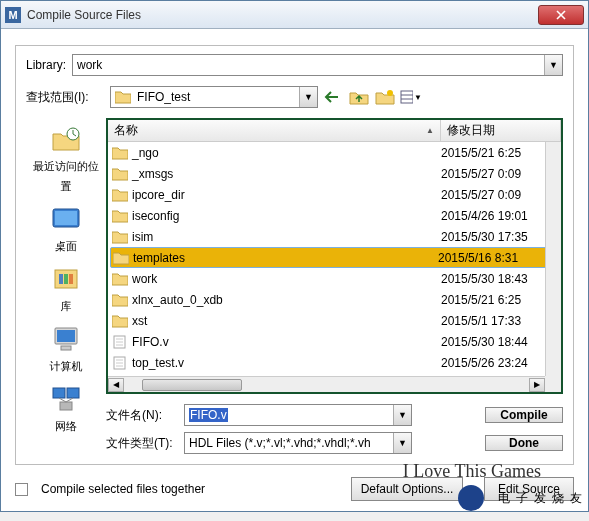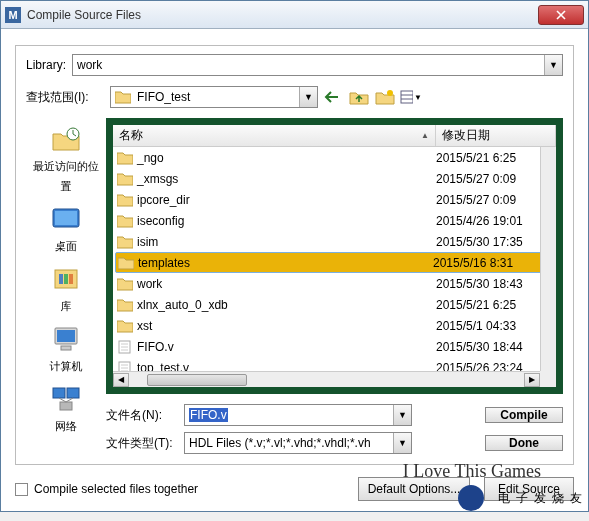--- a/index.html
+++ b/index.html
@@ -18,21 +18,21 @@
 .dropdown-arrow { width: 18px; height: 100%; background: linear-gradient(#f8f8f8,#d8d8d8); border-left: 1px solid #aaa; display: flex; align-items: center; justify-content: center; font-size: 9px; cursor: pointer; }
 .lookin-dropdown { display: flex; align-items: center; border: 1px solid #888; background: #fff; height: 22px; width: 208px; }
 .lookin-icon { width: 16px; height: 14px; margin: 0 2px 0 4px; }
 .nav-icon { width: 22px; height: 20px; display: flex; align-items: center; justify-content: center; margin-left: 4px; cursor: pointer; }
 .body-row { display: flex; }
 .places { width: 80px; display: flex; flex-direction: column; align-items: center; gap: 2px; padding-top: 2px; }
 .place { display: flex; flex-direction: column; align-items: center; cursor: pointer; padding: 2px 0; }
 .place-icon { width: 36px; height: 34px; display: flex; align-items: center; justify-content: center; }
 .place-lbl { font-size: 11px; text-align: center; line-height: 20px; }
 .filesarea { flex: 1; display: flex; flex-direction: column; }
-.listbox { border: 7px solid #14532d; height: 276px; overflow: hidden; position: relative; background: #fff; }
+.listbox { border: 2px solid #14532d; height: 276px; overflow: hidden; position: relative; background: #fff; }
 .list-header { display: flex; background: linear-gradient(#fbfbfb,#e8e8e8); border-bottom: 1px solid #ccc; height: 22px; align-items: center; }
 .col-name { flex: 1; padding: 0 6px; border-right: 1px solid #d0d0d0; display: flex; align-items: center; height: 100%; }
 .col-date { width: 120px; padding: 0 6px; border-right: 1px solid #d0d0d0; display: flex; align-items: center; height: 100%; }
 .sort-arrow { margin-left: auto; font-size: 8px; color: #555; }
 .list-rows { }
 .frow { display: flex; align-items: center; height: 21px; padding-left: 4px; }
 .frow.selected { background: #eab308; border: 1px solid #7bb0e0; border-radius: 2px; margin: 0 2px; padding-left: 2px; }
 .ficon { width: 16px; height: 14px; margin-right: 4px; flex-shrink: 0; }
 .fname { flex: 1; }
 .fdate { width: 120px; padding-right: 6px; }
@@ -40,21 +40,21 @@
 .hthumb { width: 100px; height: 12px; background: linear-gradient(#e6e6e6,#c8c8c8); border: 1px solid #999; border-radius: 2px; margin-left: 18px; }
 .harrow { width: 16px; height: 14px; background: linear-gradient(#f4f4f4,#d8d8d8); border: 1px solid #aaa; display: flex; align-items: center; justify-content: center; font-size: 8px; }
 .vscroll { position: absolute; right: 0; top: 22px; bottom: 16px; width: 16px; background: #eee; border-left: 1px solid #ccc; }
 .corner { position: absolute; right: 0; bottom: 0; width: 16px; height: 16px; background: #eee; }
 .file-row { display: flex; align-items: center; margin-top: 10px; }
 .file-lbl { width: 78px; }
 .file-input { width: 228px; }
 .selected-text { background: #3464c8; color: #fff; padding: 0 1px; }
 .btn { width: 78px; height: 16px; border: 1px solid #888; background: linear-gradient(#f8f8f8,#dedede); display: flex; align-items: center; justify-content: center; cursor: pointer; margin-left: auto; font-weight: bold; }
 .cursive { font-family: "Brush Script MT", cursive; position: absolute; right: 22px; bottom: -28px; font-size: 18px; color: #333; }
-.bottom-row { display: flex; align-items: center; padding: 8px 14px 10px 14px; position: relative; }
+.bottom-row { display: flex; align-items: center; padding: 8px 14px 10px 14px; position: relative; gap: 7px; }
 .checkbox { width: 13px; height: 13px; border: 1px solid #888; background: #fff; margin-right: 6px; cursor: pointer; }
 .bottom-btn { width: 112px; height: 24px; border: 1px solid #888; background: linear-gradient(#f8f8f8,#dedede); display: flex; align-items: center; justify-content: center; cursor: pointer; margin-left: 14px; }
 .overlay { position: absolute; right: 0; bottom: 0; display: flex; align-items: center; pointer-events: none; }
 .nba { width: 26px; height: 26px; background: #1d428a; border-radius: 50%; margin-right: 2px; }
 .overlay-text { font-size: 12px; color: #000000; letter-spacing: 6px; margin-left: 12px; }
 svg { display: block; }
 </style>
 </head>
 <body>
 
@@ -240,21 +240,21 @@
                     <path d="M0 2 L6 2 L8 4 L16 4 L16 13 L0 13 Z" fill="#f5d680" stroke="#c0a040"></path>
                   </svg>
                   <span class="fname">xlnx_auto_0_xdb</span>
                   <span class="fdate">2015/5/21 6:25</span>
                 </div>
                 <div class="frow">
                   <svg class="ficon" viewBox="0 0 16 14">
                     <path d="M0 2 L6 2 L8 4 L16 4 L16 13 L0 13 Z" fill="#f5d680" stroke="#c0a040"></path>
                   </svg>
                   <span class="fname">xst</span>
-                  <span class="fdate">2015/5/1 04:33</span>
+                  <span class="fdate">2015/5/1 17:33</span>
                 </div>
                 <div class="frow">
                   <svg class="ficon" viewBox="0 0 16 14">
                     <rect x="2" y="1" width="11" height="12" fill="#fff" stroke="#aaa"></rect>
                     <line x1="4" y1="4" x2="11" y2="4" stroke="#ccc"></line>
                     <line x1="4" y1="7" x2="11" y2="7" stroke="#ccc"></line>
                     <line x1="4" y1="10" x2="11" y2="10" stroke="#ccc"></line>
                   </svg>
                   <span class="fname">FIFO.v</span>
                   <span class="fdate">2015/5/30 18:44</span>

